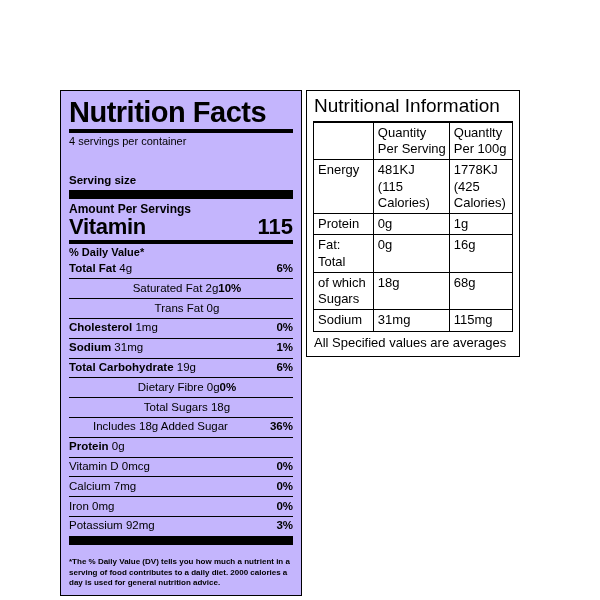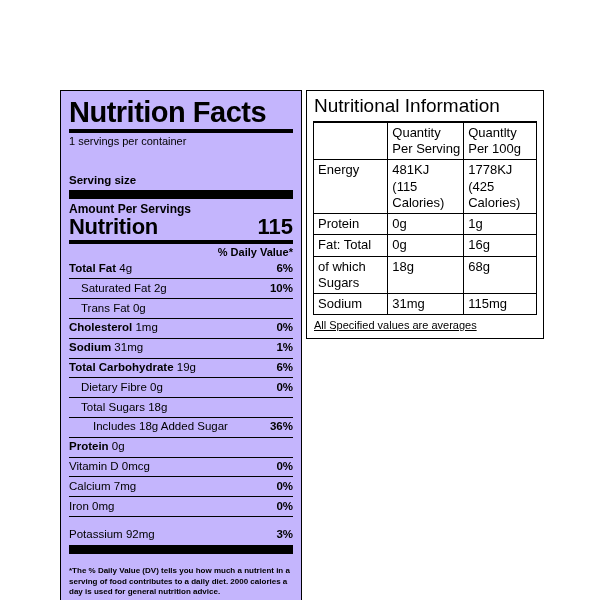--- a/index.html
+++ b/index.html
@@ -69,53 +69,52 @@
     font-weight: bold;
     letter-spacing: -0.3px;
     line-height: 1;
   }
   .nf-cal-value {
     font-size: 22px;
     font-weight: bold;
     line-height: 1;
   }
   .nf-dv-header {
-    text-align: right;
     font-size: 11px;
     font-weight: bold;
     padding: 2px 0 2px 0;
   }
   .nf-row {
     display: flex;
     justify-content: space-between;
     align-items: baseline;
     font-size: 11.5px;
     line-height: 1.2;
     padding: 2.5px 0 2.5px 0;
     border-bottom: 1px solid #000;
   }
   .nf-row .lbl { white-space: nowrap; }
   .nf-row .lbl b { font-weight: bold; }
   .nf-row .pct { font-weight: bold; white-space: nowrap; }
-  .indent-1 { padding-left: 12px; }
+  .indent-1 { padding-left: 12px; justify-content: center; }
   .indent-2 { padding-left: 24px; }
-  .nf-row.noborder { border-bottom: none; margin-top: 9px; }
+  .nf-row.noborder { border-bottom: none; }
   .nf-footnote {
     font-size: 8px;
     line-height: 1.35;
     padding-top: 12px;
     font-weight: bold;
   }
 
   
   #nutritional-info-panel {
     position: absolute;
     left: 306px;
     top: 90px;
-    width: 238px;
+    width: 214px;
     background: #ffffff;
     border: 1px solid #000;
     box-sizing: border-box;
     padding: 3px 6px 5px 6px;
   }
   .ni-title {
     font-size: 19px;
     line-height: 1.15;
     padding: 1px 0 4px 1px;
     white-space: nowrap;
@@ -130,45 +129,44 @@
     padding: 2px 3px 2px 4px;
     text-align: left;
     vertical-align: top;
     font-weight: normal;
     line-height: 1.25;
   }
   table.ni-table th { font-weight: normal; }
   .ni-col-head { width: 33%; }
   .ni-rowlabel { width: 34%; margin-left: 48px; }
   .ni-note {
-    font-size: 11px;
+    font-size: 13px;
     padding-top: 3px;
     padding-left: 1px;
     line-height: 1.3;
-    text-decoration: underline;
   }
   .nowrap { white-space: nowrap; }
 </style>
 </head>
 <body>
 
 <div id="nutrition-facts-panel">
 
   <div class="nf-title">Nutrition Facts</div>
   <div class="rule-med"></div>
 
-  <div class="nf-servings">1 servings per container</div>
+  <div class="nf-servings">4 servings per container</div>
   <div class="nf-serving-size">Serving size</div>
 
   <div class="rule-thick"></div>
 
   <div class="nf-amount">Amount Per Servings</div>
 
   <div class="nf-cal-row">
-    <span class="nf-cal-label">Nutrition</span>
+    <span class="nf-cal-label">Vitamin</span>
     <span class="nf-cal-value">115</span>
   </div>
 
   <div class="rule-med"></div>
 
   <div class="nf-dv-header">% Daily Value*</div>
 
   <div id="nf-rows">
       <div class="nf-row">
         <span class="lbl"><b>Total Fat</b><span> 4g</span></span>

